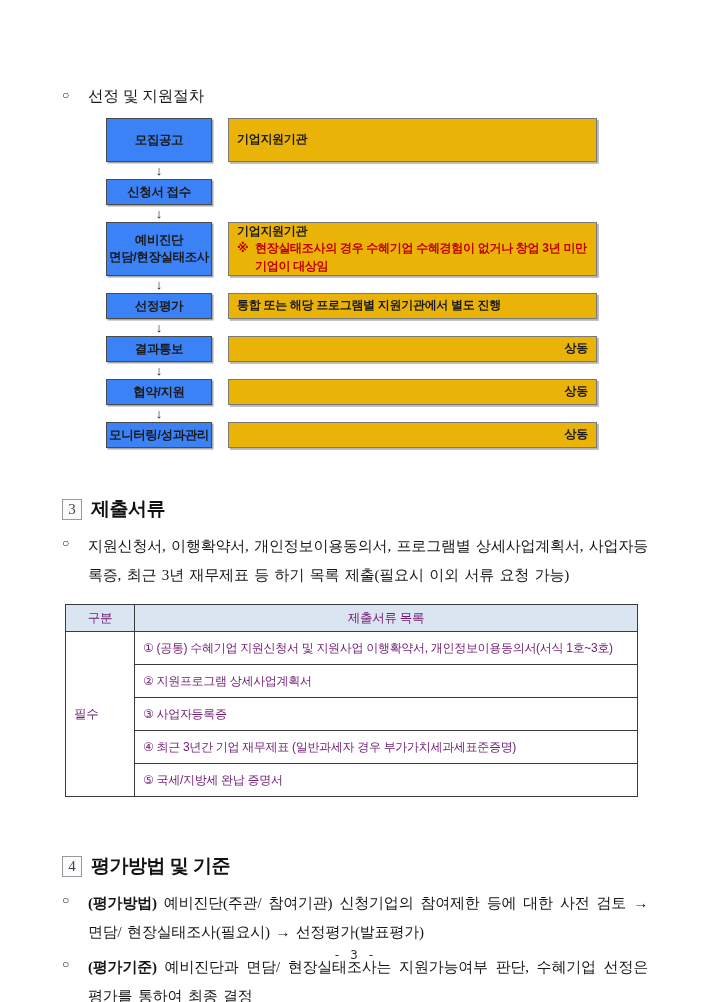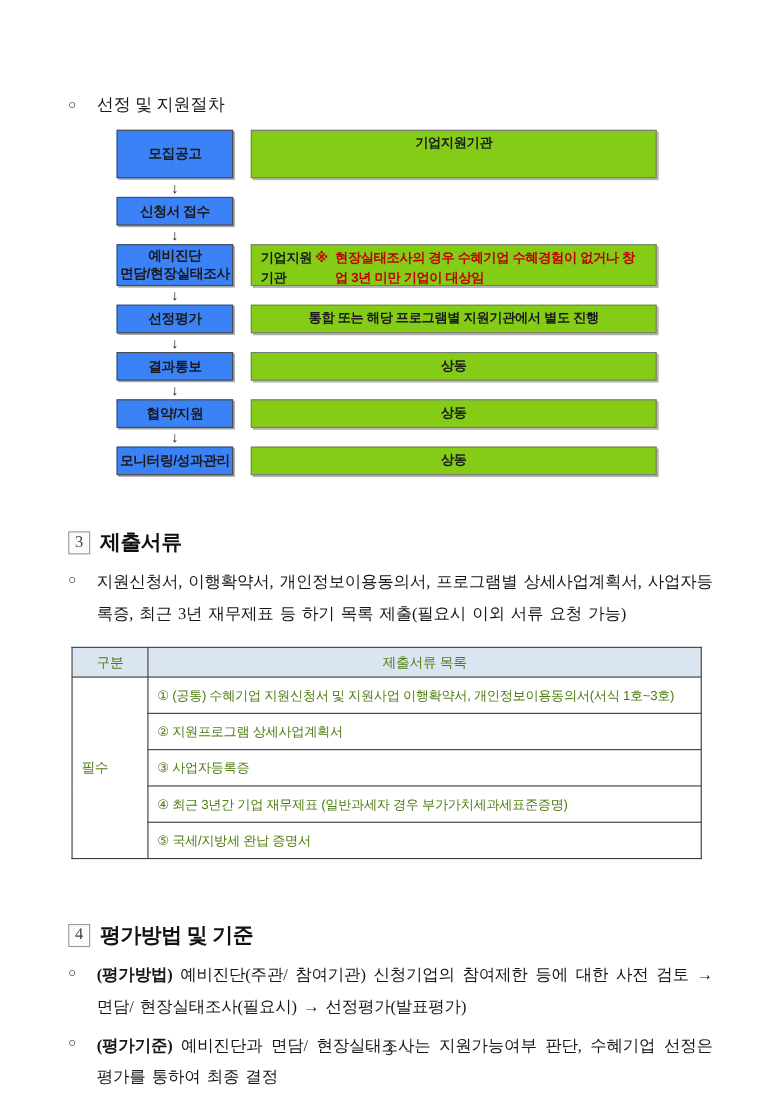--- a/index.html
+++ b/index.html
@@ -24,36 +24,36 @@
     box-sizing:border-box;width:106px;height:100%;
     background:#3b82f6;border:1.4px solid #4a4a4a;
     box-shadow:1.5px 1.5px 0 #a8a8a8;
     display:flex;flex-direction:column;align-items:center;justify-content:center;
     font-family:"Liberation Sans","DejaVu Sans",sans-serif;
     font-weight:bold;font-size:12.5px;line-height:1.35;
     text-align:center;white-space:nowrap;letter-spacing:-0.4px;
   }
   .desc-box{
     box-sizing:border-box;flex:1;
-    background:#84cc16;border:1.2px solid #7a7a7a;
+    background:#eab308;border:1.2px solid #7a7a7a;
     box-shadow:1.8px 1.8px 0 #b5b5b5;
     padding:3px 8px;
     font-family:"Liberation Sans","DejaVu Sans",sans-serif;
     font-size:12px;line-height:1.45;letter-spacing:-0.3px;
-    display:flex;justify-content:center;
-  }
-  .desc-box.centered{align-items:center;}
+    display:flex;flex-direction:column;justify-content:center;
+  }
+  .desc-box.centered{align-items:flex-end;}
   .desc-title{font-weight:bold;}
   .desc-sub{font-weight:normal;font-size:11.5px;color:#222;}
   .desc-strong{font-weight:bold;}
   .red-note{color:#c00000;font-weight:bold;display:flex;}
   .red-note .marker{flex:0 0 18px;}
   .arrow-row{height:17px;display:flex;}
   .arrow-cell{width:106px;flex:0 0 106px;text-align:center;font-size:13px;color:#111;line-height:17px;}
-  .h44{height:44px;} .h26{height:26px;} .h54{height:38px;}
+  .h44{height:44px;} .h26{height:26px;} .h54{height:54px;}
   
   .section-head{display:flex;align-items:center;margin:0 0 10px 0;}
   .num-box{
     box-sizing:border-box;min-width:20px;height:21px;
     border:1px solid #9a9a9a;background:#fbfbfb;
     display:inline-flex;align-items:center;justify-content:center;
     font-family:"Liberation Serif","DejaVu Serif",serif;
     font-size:15px;color:#3c4656;padding:0 4px;
   }
   .section-title{
@@ -64,21 +64,21 @@
   .body-par .bullet-glyph{padding-top:4px;}
   .body-text{
     flex:1;font-size:15px;line-height:1.93;text-align:justify;
     letter-spacing:-0.2px;word-spacing:2px;color:#161616;
   }
   .body-text .b{font-weight:bold;}
   
   table.doc-table{
     border-collapse:collapse;margin:14px 0 0 3px;width:573px;
     font-family:"Liberation Sans","DejaVu Sans",sans-serif;
-    font-size:12px;letter-spacing:-0.3px;color:#4d7c0f;
+    font-size:12px;letter-spacing:-0.3px;color:#701a75;
   }
   table.doc-table th,table.doc-table td{border:1px solid #3a3a3a;}
   table.doc-table th{
     background:#dbe5f1;font-weight:normal;font-size:12.5px;
     height:24px;text-align:center;
   }
   table.doc-table td{height:28px;padding:2px 8px;text-align:left;}
   td.group-cell{text-align:center;width:52px;font-size:12.5px;padding:2px 4px;}
   
   .page-number{

